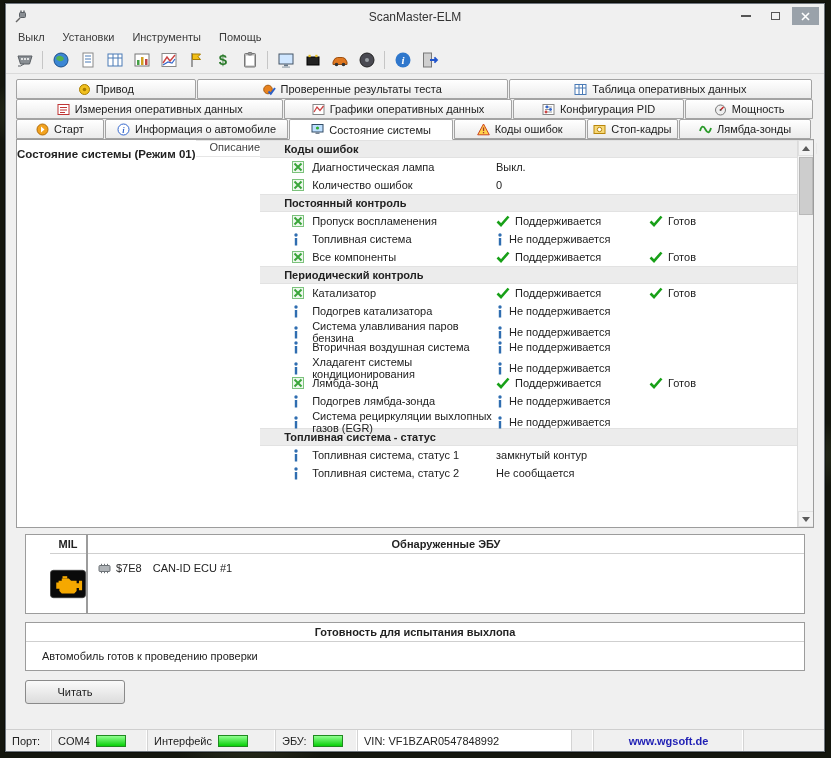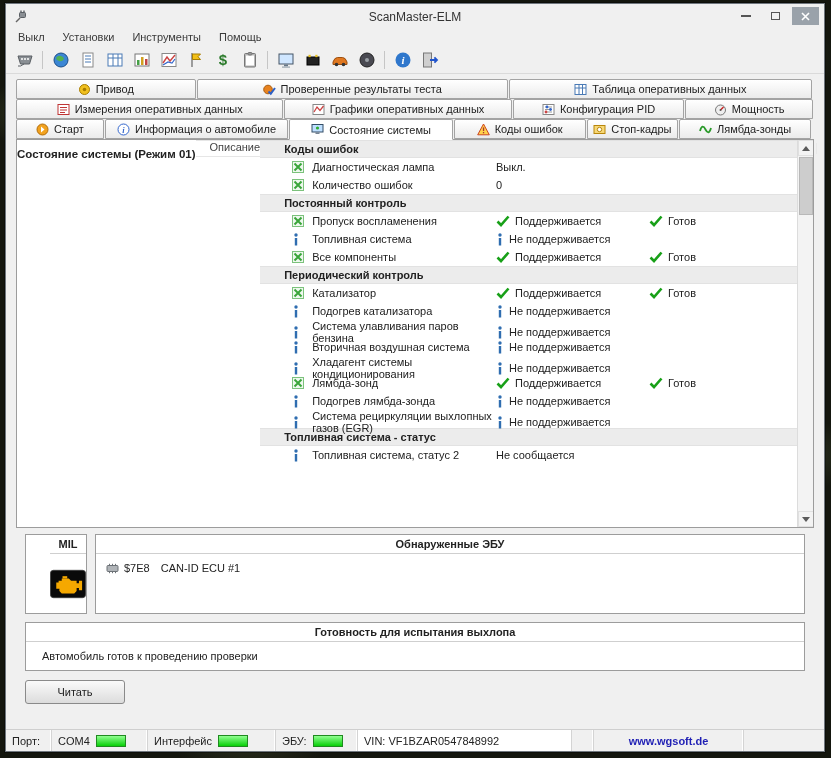--- a/index.html
+++ b/index.html
@@ -72,21 +72,21 @@
   .tri-up { width:0; height:0; border-left:4px solid transparent; border-right:4px solid transparent; border-bottom:5px solid #5a5a5a; }
   .tri-down { width:0; height:0; border-left:4px solid transparent; border-right:4px solid transparent; border-top:5px solid #5a5a5a; }
   .sb-thumb { width:14px; height:58px; background:#cdcdcd; border:1px solid #b8b8b8; margin-top:1px; }
   .sb-btn.down { margin-top:auto; }
 
   
   .panels-row { display:flex; margin:6px 19px 0; height:80px; flex:0 0 auto; }
   .mil-box { width:62px; background:#fff; border:1px solid #9c9c9c; display:flex; flex-direction:column;padding-left:24px; }
   .box-header { text-align:center; font-weight:bold; padding:3px 0; border-bottom:1px solid #cfcfcf; flex:0 0 auto; }
   .mil-body { flex:1; display:flex; align-items:center; justify-content:center; }
-  .ecu-box { flex:1; margin-left:8px; background:#fff; border:1px solid #9c9c9c; display:flex; flex-direction:column; }
+  .ecu-box { flex:1; background:#fff; border:1px solid #9c9c9c; display:flex; flex-direction:column; }
   .ecu-entry { display:flex; align-items:center; gap:5px; padding:8px 0 0 10px; }
   .ecu-id { margin-right:6px; }
 
   .readiness-box { margin:8px 19px 0; background:#fff; border:1px solid #9c9c9c; flex:0 0 auto; }
   .readiness-msg { padding:8px 0 8px 16px; }
 
   .read-btn { margin:9px 0 0 19px; width:100px; height:24px; border:1px solid #8a8a8a; border-radius:3px;
     background:linear-gradient(#fafafa,#dcdcdc); display:flex; align-items:center; justify-content:center; flex:0 0 auto; }
 
   
@@ -667,20 +667,36 @@
                   <rect x="2.8" y="5" width="2.4" height="7.5" fill="#2f6db0"></rect>
                 </svg>
               </span>
               <span class="s-txt">Не поддерживается</span>
             </span>
             <span class="c-ready">
               <span class="s-txt"></span>
             </span>
           </div>
           <div class="row row-section">Топливная система - статус</div>
+          <div class="row row-item">
+            <span class="c-ind"></span>
+            <span class="c-ico">
+              <svg width="8" height="13" viewBox="0 0 8 13">
+                <circle cx="4" cy="2" r="1.7" fill="#2f6db0"></circle>
+                <rect x="2.8" y="5" width="2.4" height="7.5" fill="#2f6db0"></rect>
+              </svg>
+            </span>
+            <span class="c-desc">Топливная система, статус 1</span>
+            <span class="c-status">
+              <span class="s-txt">замкнутый контур</span>
+            </span>
+            <span class="c-ready">
+              <span class="s-txt"></span>
+            </span>
+          </div>
           <div class="row row-item">
             <span class="c-ind"></span>
             <span class="c-ico">
               <svg width="8" height="13" viewBox="0 0 8 13">
                 <circle cx="4" cy="2" r="1.7" fill="#2f6db0"></circle>
                 <rect x="2.8" y="5" width="2.4" height="7.5" fill="#2f6db0"></rect>
               </svg>
             </span>
             <span class="c-desc">Топливная система, статус 2</span>
             <span class="c-status">

